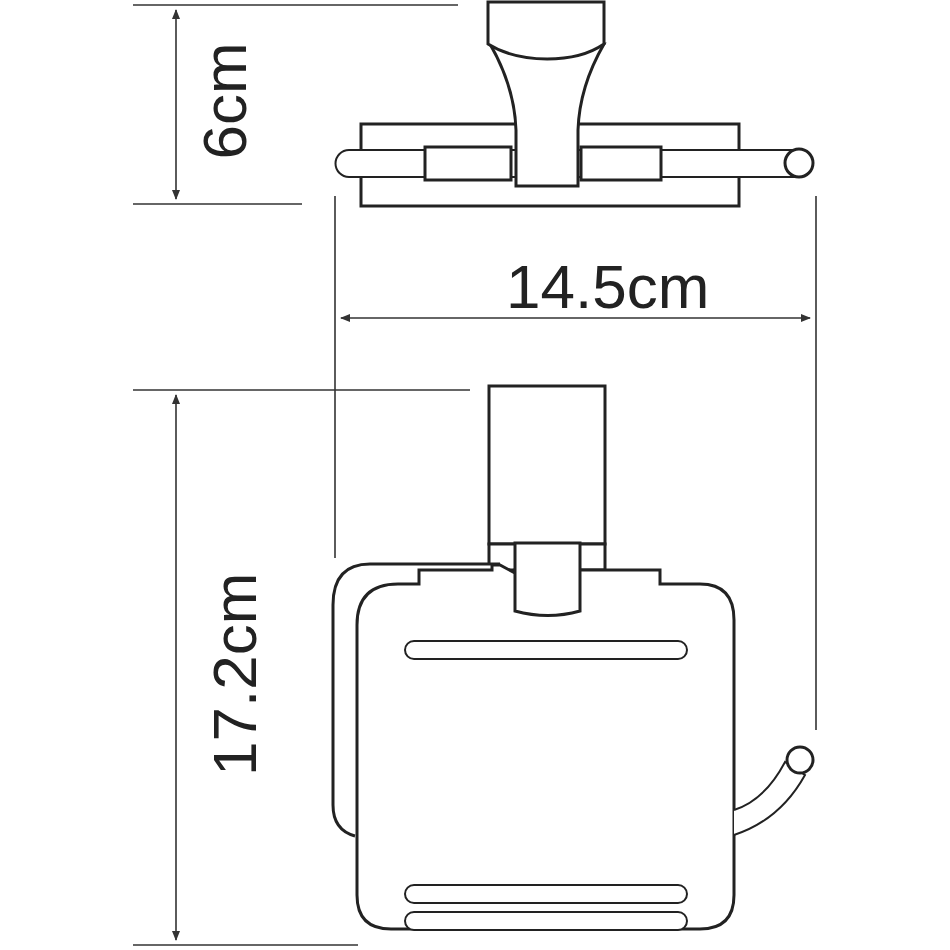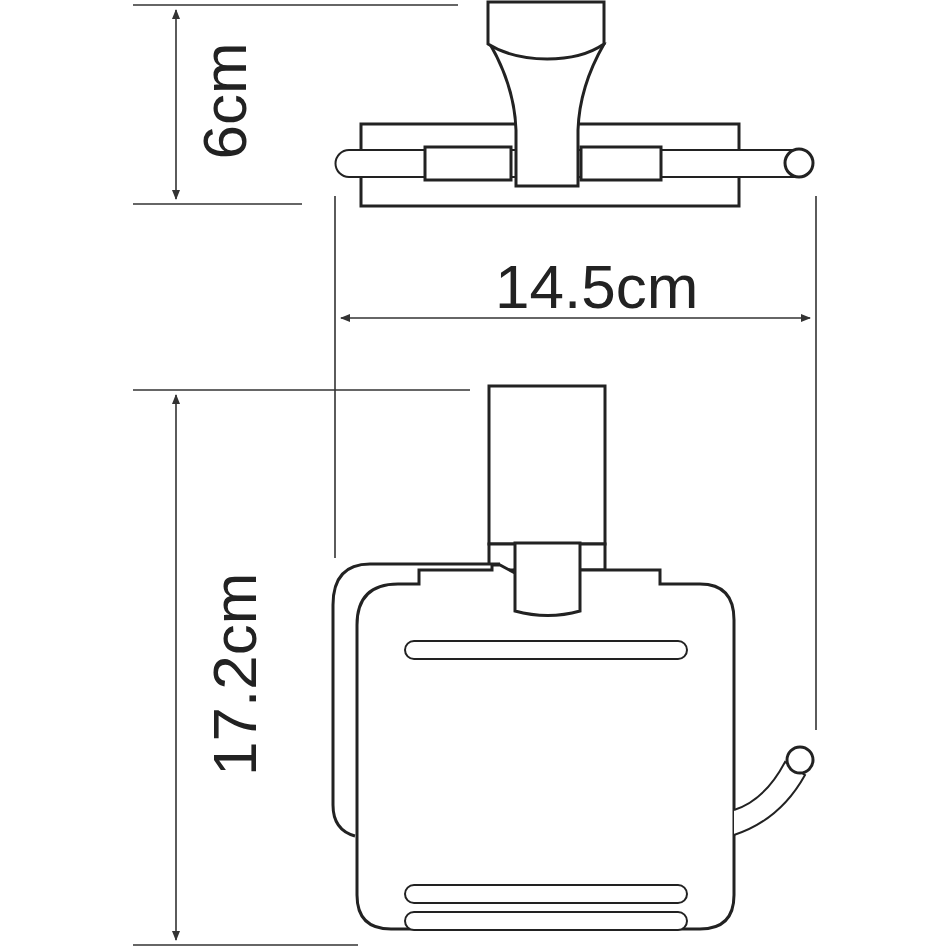--- a/index.html
+++ b/index.html
@@ -75,14 +75,14 @@
     <rect class="part-thin" x="405" y="641" width="282" height="18" rx="9" ry="9"></rect>
     <rect class="part-thin" x="405" y="885" width="282" height="18" rx="9" ry="9"></rect>
     <rect class="part-thin" x="405" y="912" width="282" height="18" rx="9" ry="9"></rect>
 
     <path class="part-thin" d="M734,810 Q765,800 785,762 L805,775 Q780,820 734,835"></path>
     <circle class="part" cx="800" cy="760" r="13"></circle>
   </g>
 </svg>
 
 <div class="dim-text vertical" style="left:160px; top:70px; width:130px; text-align:center;">6cm</div>
-<div class="dim-text" style="left:495px; top:256px;">14.5cm</div>
+<div class="dim-text" style="left:506px; top:256px;">14.5cm</div>
 <div class="dim-text vertical" style="left:140px; top:650px; width:190px; text-align:center;">17.2cm</div>
 
 </body></html>

